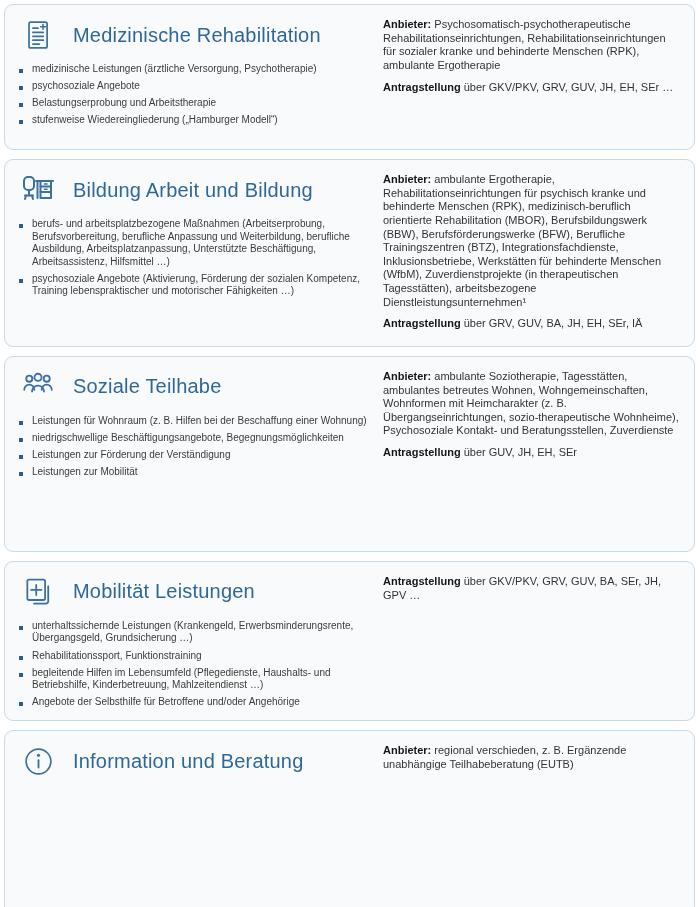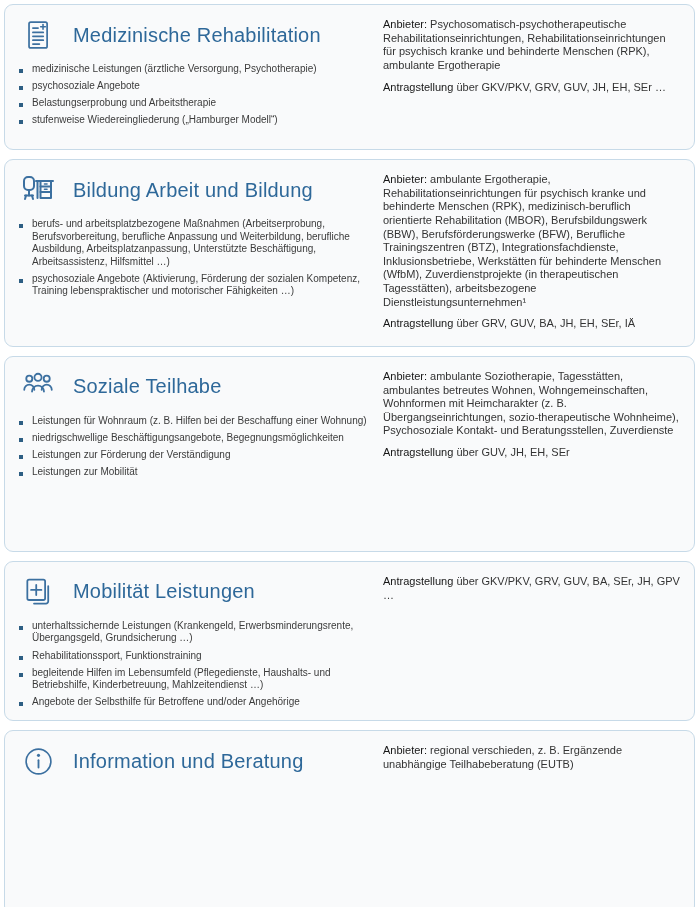--- a/index.html
+++ b/index.html
@@ -14,21 +14,21 @@
   .left{width:352px;flex:0 0 auto;}
   .right{flex:1 1 auto;padding:4px 2px 0 14px;font-size:11px;line-height:1.24;color:#333;}
   .head{display:flex;align-items:center;gap:14px;min-height:42px;}
   .icon{width:42px;flex:0 0 auto;display:flex;justify-content:center;align-items:center;}
   .icon svg{stroke:var(--icon);fill:none;stroke-width:2;stroke-linecap:round;stroke-linejoin:round;}
   .title{margin:0;font-size:20px;font-weight:400;color:var(--accent);letter-spacing:.2px;text-align:center;}
   .bullets{list-style:none;margin:7px 0 0 0;padding:0;font-size:10px;line-height:1.26;color:var(--text);}
   .bullets li{position:relative;padding-left:15px;margin-bottom:4.5px;}
   .bullets li::before{content:"";position:absolute;left:2px;top:6px;width:4px;height:4px;background:var(--bullet);}
   .right p{margin:0 0 8px 0;}
-  .b{font-weight:normal;color:var(--bold);}
+  .b{font-weight:bold;color:var(--bold);}
 </style>
 </head>
 <body>
 
 <div class="page">
 
   <section class="card" style="min-height:146px">
     <div class="left">
       <div class="head">
         <span class="icon">
@@ -46,21 +46,21 @@
         <h2 class="title">Medizinische Rehabilitation</h2>
       </div>
       <ul class="bullets">
         <li><span>medizinische Leistungen (ärztliche Versorgung, Psychotherapie)</span></li>
         <li><span>psychosoziale Angebote</span></li>
         <li><span>Belastungserprobung und Arbeitstherapie</span></li>
         <li><span>stufenweise Wiedereingliederung („Hamburger Modell“)</span></li>
       </ul>
     </div>
     <div class="right">
-      <p><span class="b">Anbieter:</span> <span>Psychosomatisch-psychotherapeutische Rehabilitationseinrichtungen, Rehabilitationseinrichtungen für psychisch kranke und behinderte Menschen (RPK), ambulante Ergotherapie</span></p>
+      <p><span class="b">Anbieter:</span> <span>Psychosomatisch-psychotherapeutische Rehabilitationseinrichtungen, Rehabilitationseinrichtungen für sozialer kranke und behinderte Menschen (RPK), ambulante Ergotherapie</span></p>
       <p><span class="b">Antragstellung</span> <span>über GKV/PKV, GRV, GUV, JH, EH, SEr …</span></p>
     </div>
   </section>
 
   <section class="card" style="min-height:184px">
     <div class="left">
       <div class="head">
         <span class="icon">
           <svg viewBox="0 0 36 36" width="36" height="36">
             <rect x="4" y="5" width="10" height="13" rx="4"></rect>

